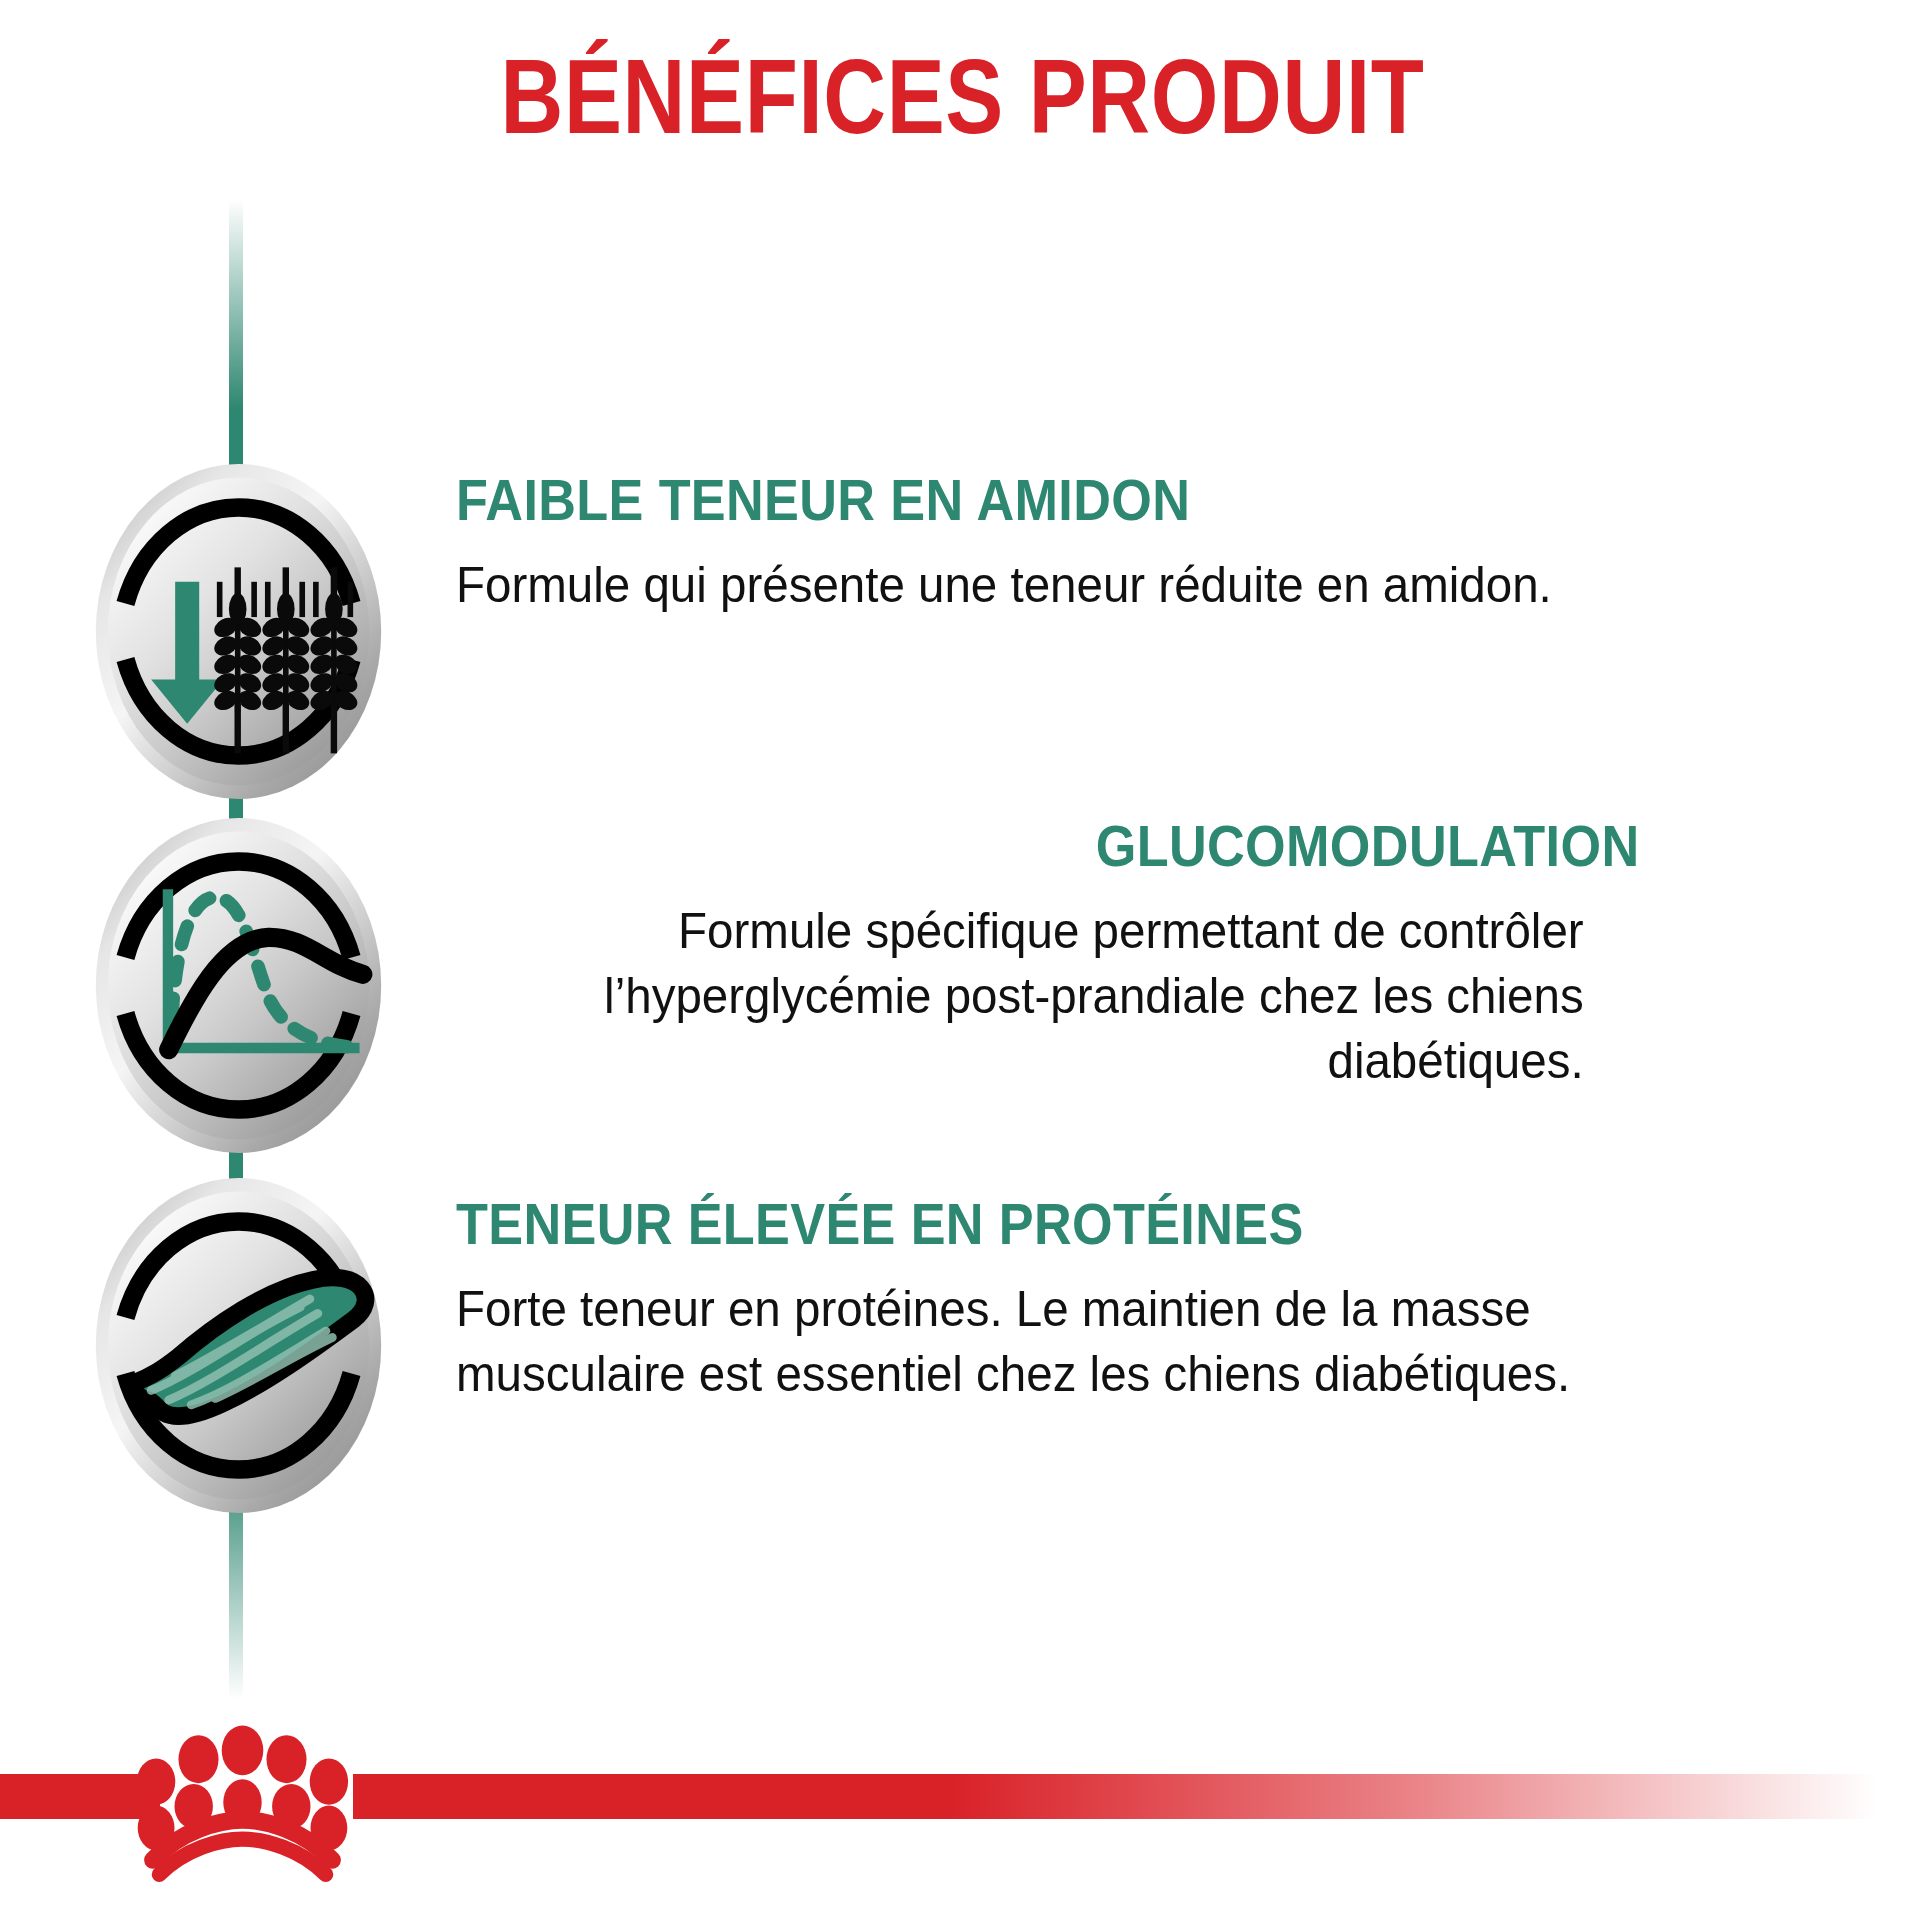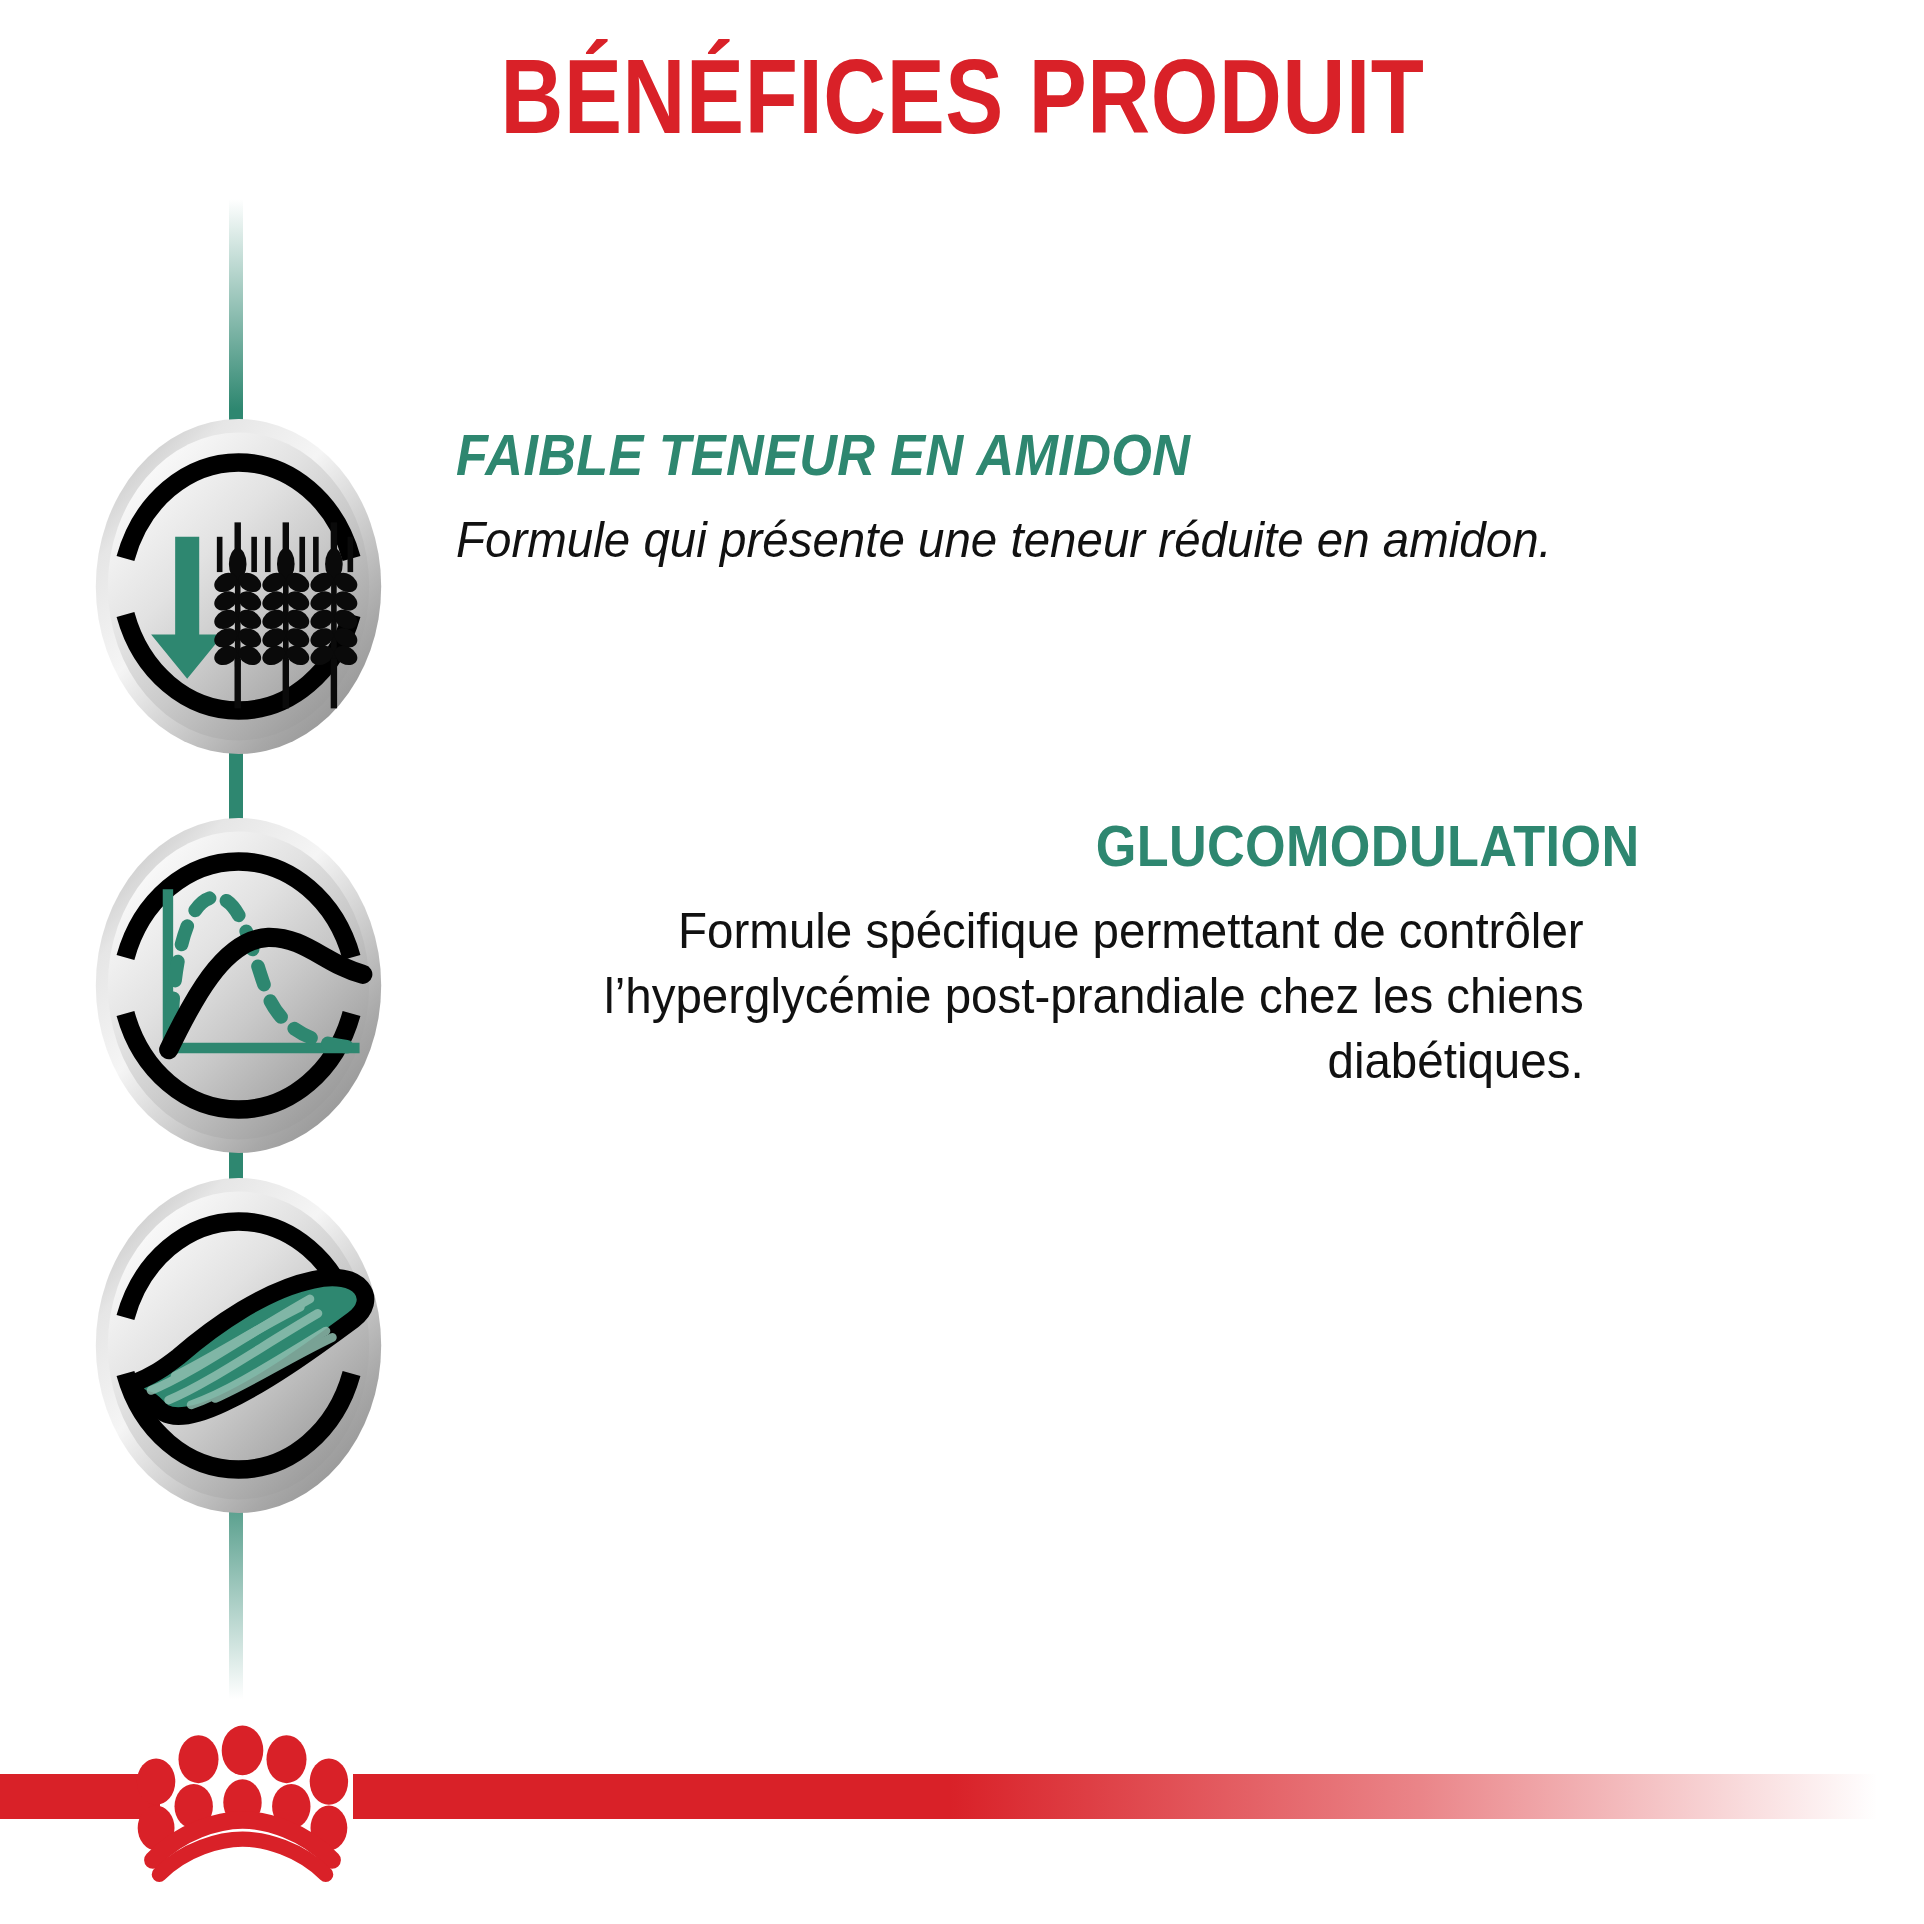--- a/index.html
+++ b/index.html
@@ -53,21 +53,21 @@
     left: 0;
     top: 0;
     width: 1925px;
   }
   .benefit-row {
     position: absolute;
     left: 0;
     width: 1925px;
     height: 345px;
   }
-  .benefit-row.r0 { top: 418px; font-style: italic; }
+  .benefit-row.r0 { top: 463px; }
   .benefit-row.r1 { top: 817px; }
   .benefit-row.r2 { top: 1177px; }
 
   
   .icon-medallion {
     position: absolute;
     left: 95px;
     top: 0;
     width: 287px;
     height: 337px;
@@ -342,20 +342,24 @@
         <g stroke="#8FBFB0" stroke-width="11" stroke-linecap="round" fill="none" opacity="0.85">
           <path d="M 70 266 C 120 246, 190 196, 268 152"></path>
           <path d="M 92 278 C 140 258, 206 212, 278 170"></path>
           <path d="M 120 284 C 166 268, 222 232, 288 192"></path>
           <path d="M 150 276 C 192 258, 238 228, 296 200"></path>
           <path d="M 100 248 C 148 224, 200 190, 256 162"></path>
         </g>
       </svg>
     </div>
 
+    <div class="benefit-text">
+      <h2 class="benefit-title">TENEUR ÉLEVÉE EN PROTÉINES</h2>
+      <p class="benefit-body">Forte teneur en protéines. Le maintien de la masse musculaire est essentiel chez les chiens diabétiques.</p>
+    </div>
   </div>
 
 </div>
 
 <div class="footer">
   <div class="footer-bar-left"></div>
   <div class="footer-bar-right"></div>
   <div class="footer-logo">
     <svg viewBox="0 0 268 200" xmlns="http://www.w3.org/2000/svg">
       <g fill="#D92128">

